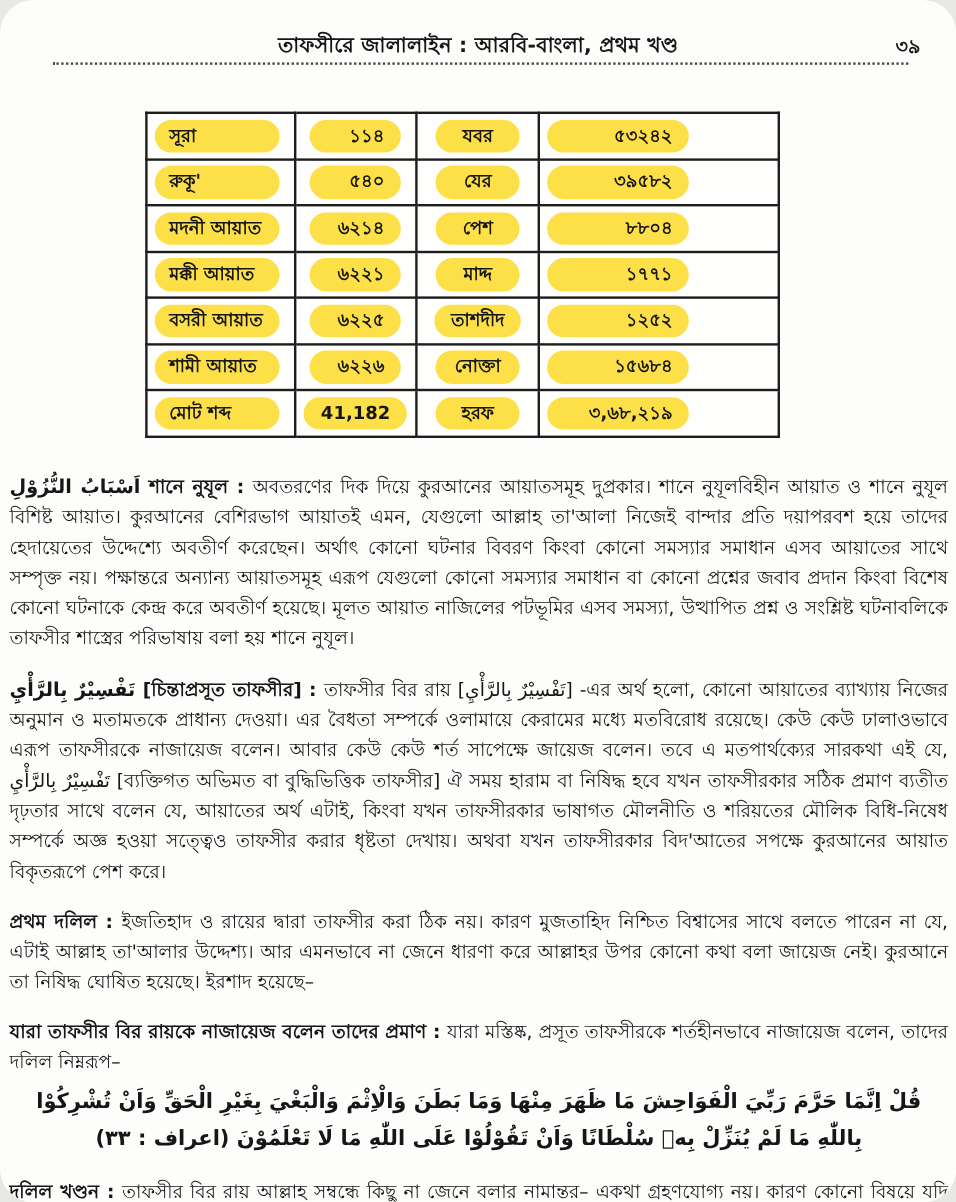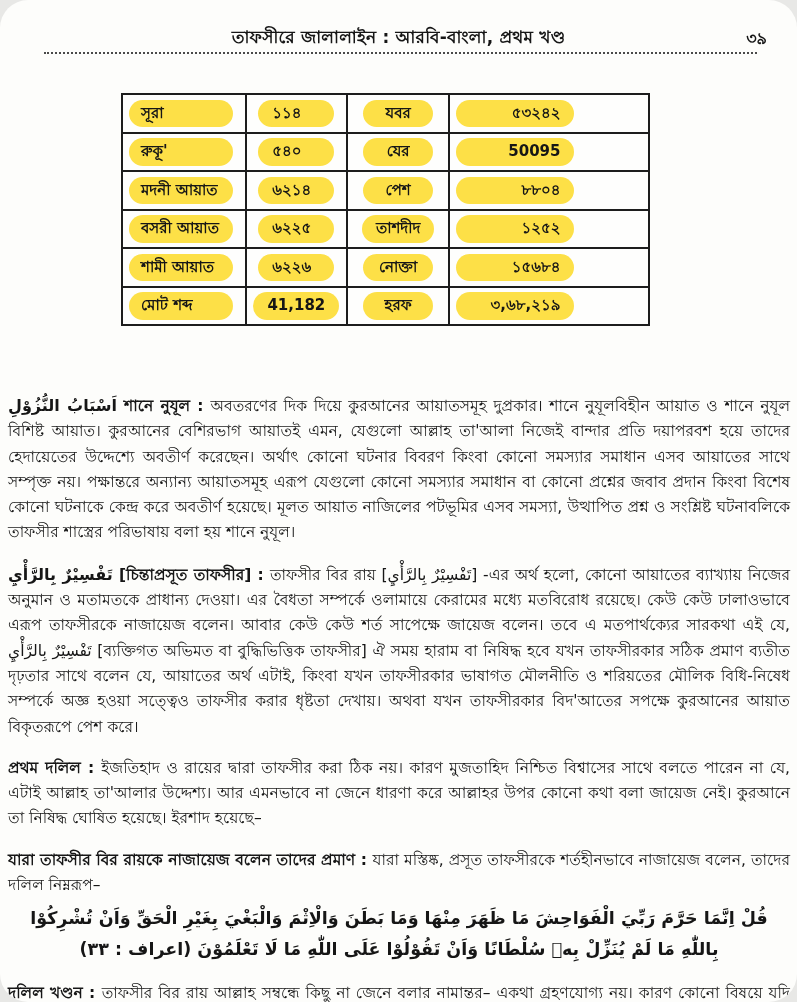--- a/index.html
+++ b/index.html
@@ -53,21 +53,21 @@
   .pill {
     display:inline-block;
     background:#fde047;
     border-radius:14px;
     padding:4px 14px;
     font-size:15px; font-weight:bold;
     line-height:1.3;
     white-space:nowrap;
   }
   .pill-wide   { min-width:104px; text-align:left; padding-left:12px; }
-  .pill-num    { min-width:76px;  text-align:left; }
+  .pill-num    { min-width:76px;  text-align:right; }
   .pill-mid    { min-width:70px;  text-align:center; }
   .pill-num2   { min-width:118px; text-align:right; }
   
   .body-text {
     position:absolute; top:377px; left:8px; width:782px;
     font-size:15.5px; line-height:25.3px;
     text-align:justify;
   }
   .body-text p { margin:16px 0 5px 0; }
   .body-text b { font-weight:bold; }
@@ -98,27 +98,33 @@
       <tr>
         <td class="c-label1"><span class="pill pill-wide">সূরা</span></td>
         <td class="c-value1"><span class="pill pill-num">১১৪</span></td>
         <td class="c-label2"><span class="pill pill-mid">যবর</span></td>
         <td class="c-value2"><span class="pill pill-num2">৫৩২৪২</span></td>
       </tr>
       <tr>
         <td class="c-label1"><span class="pill pill-wide">রুকূ'</span></td>
         <td class="c-value1"><span class="pill pill-num">৫৪০</span></td>
         <td class="c-label2"><span class="pill pill-mid">যের</span></td>
-        <td class="c-value2"><span class="pill pill-num2">50095</span></td>
+        <td class="c-value2"><span class="pill pill-num2">৩৯৫৮২</span></td>
       </tr>
       <tr>
         <td class="c-label1"><span class="pill pill-wide">মদনী আয়াত</span></td>
         <td class="c-value1"><span class="pill pill-num">৬২১৪</span></td>
         <td class="c-label2"><span class="pill pill-mid">পেশ</span></td>
         <td class="c-value2"><span class="pill pill-num2">৮৮০৪</span></td>
+      </tr>
+      <tr>
+        <td class="c-label1"><span class="pill pill-wide">মক্কী আয়াত</span></td>
+        <td class="c-value1"><span class="pill pill-num">৬২২১</span></td>
+        <td class="c-label2"><span class="pill pill-mid">মাদ্দ</span></td>
+        <td class="c-value2"><span class="pill pill-num2">১৭৭১</span></td>
       </tr>
       <tr>
         <td class="c-label1"><span class="pill pill-wide">বসরী আয়াত</span></td>
         <td class="c-value1"><span class="pill pill-num">৬২২৫</span></td>
         <td class="c-label2"><span class="pill pill-mid">তাশদীদ</span></td>
         <td class="c-value2"><span class="pill pill-num2">১২৫২</span></td>
       </tr>
       <tr>
         <td class="c-label1"><span class="pill pill-wide">শামী আয়াত</span></td>
         <td class="c-value1"><span class="pill pill-num">৬২২৬</span></td>

